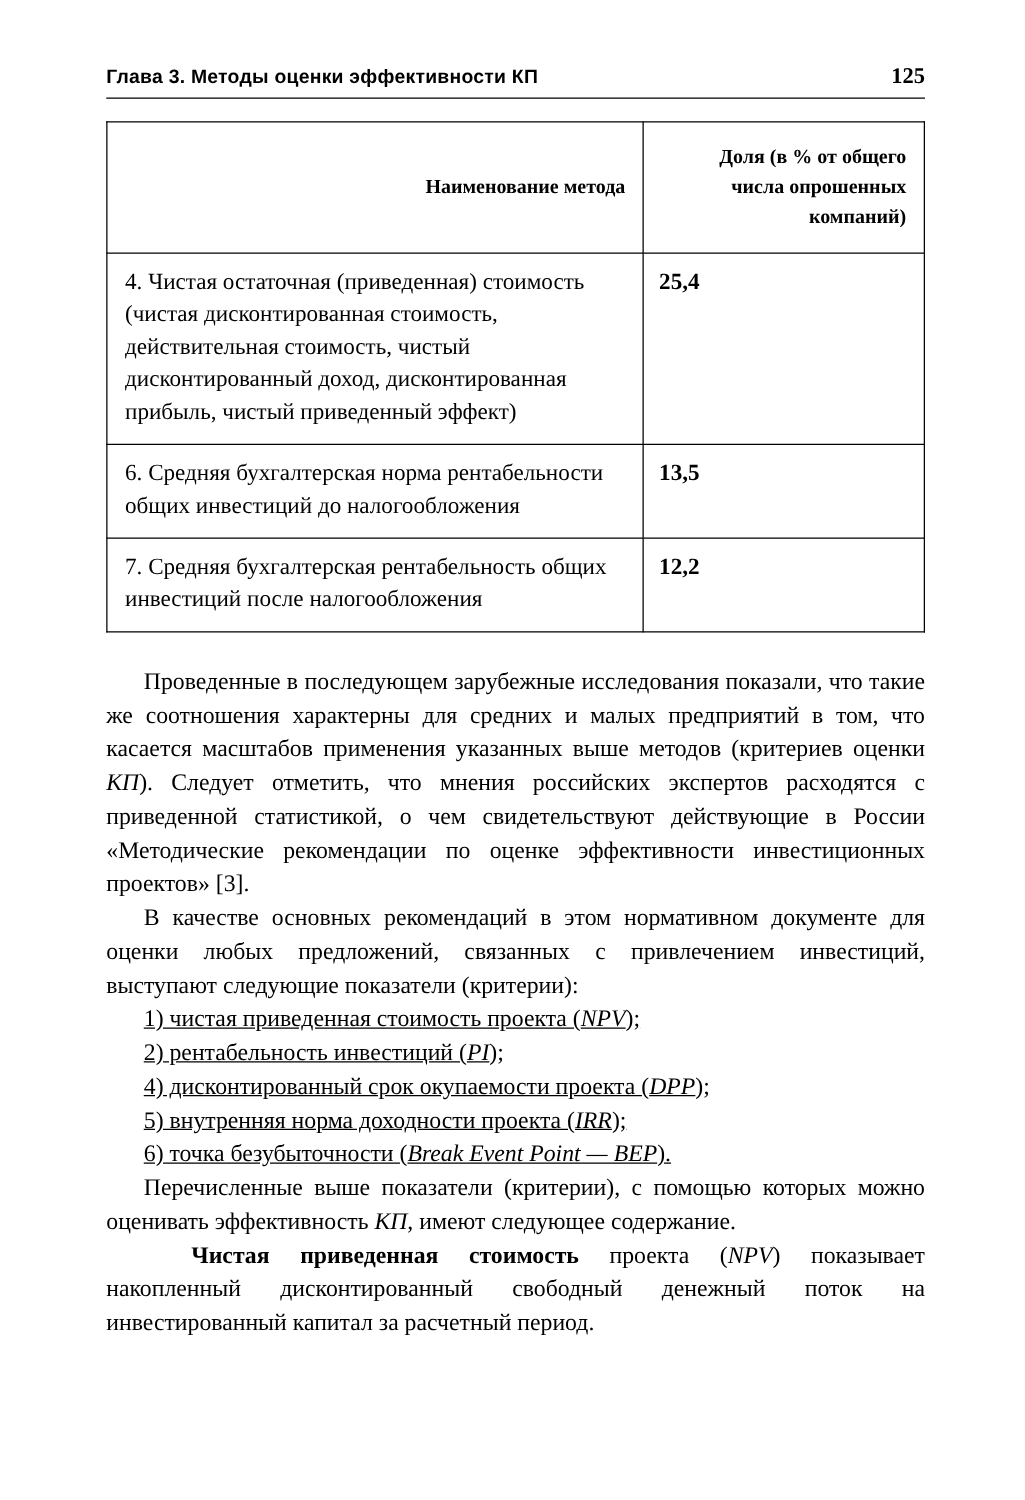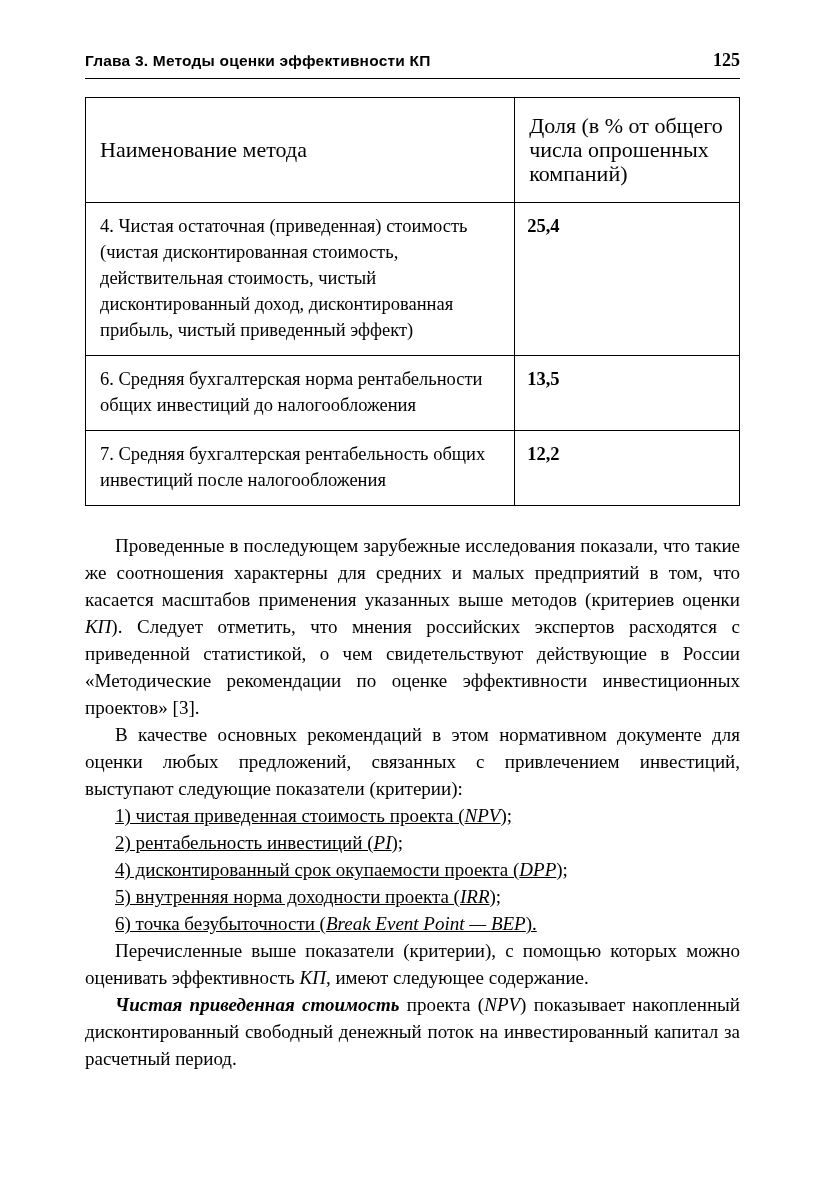--- a/index.html
+++ b/index.html
@@ -42,25 +42,25 @@
     border-collapse: collapse;
     margin-bottom: 26px;
     font-size: 18.5px;
     line-height: 26px;
   }
   table.methods th, table.methods td {
     border: 1.5px solid #000;
     vertical-align: top;
   }
   table.methods th {
-    font-weight: normal;
-    text-align: left;
+    font-weight: bold;
+    text-align: right;
     vertical-align: middle;
     padding: 16px 14px;
-    font-size: 22px;
+    font-size: 16px;
     line-height: 24px;
   }
   table.methods td.method-cell {
     padding: 10px 14px 12px 14px;
     text-align: left;
     width: 430px;
   }
   table.methods td.share-cell {
     padding: 10px 12px;
     text-align: left;
@@ -76,21 +76,21 @@
   }
   .body-text p.para {
     text-indent: 30px;
   }
   .body-text p.list-item {
     padding-left: 30px;
     text-align: left;
     text-decoration: underline;
   }
   .it { font-style: italic; }
-  .bi { font-style: italic; font-weight: bold; }
+  .bi { font-weight: bold; margin-left: 38px; }
 </style>
 </head>
 <body>
 
 <div class="page">
 
   <div class="running-head">
     <span class="head-title">Глава 3. Методы оценки эффективности КП</span>
     <span class="page-num">125</span>
   </div>

